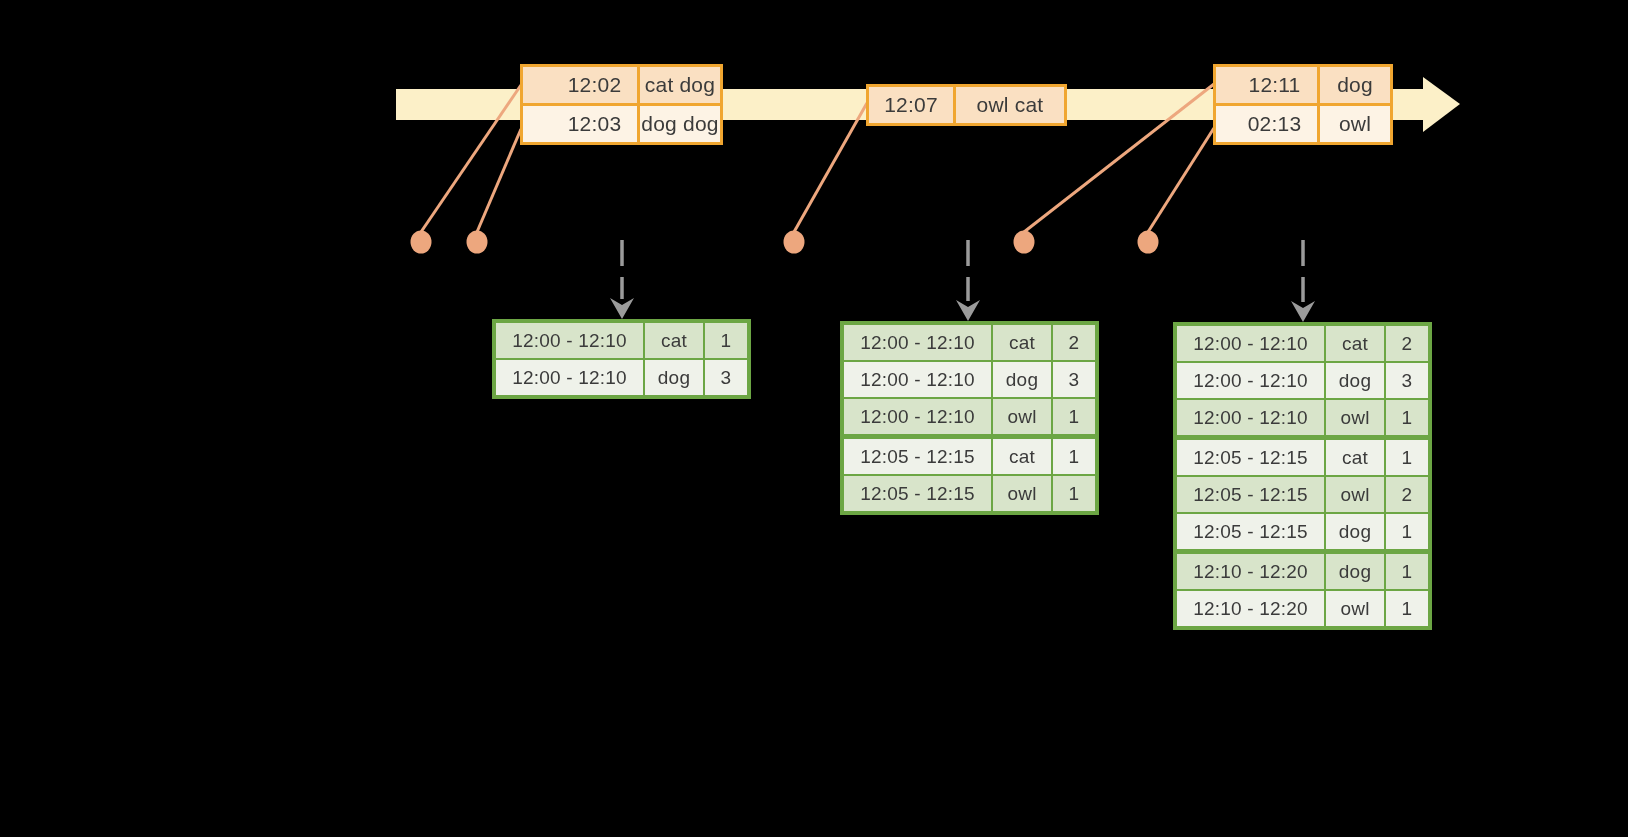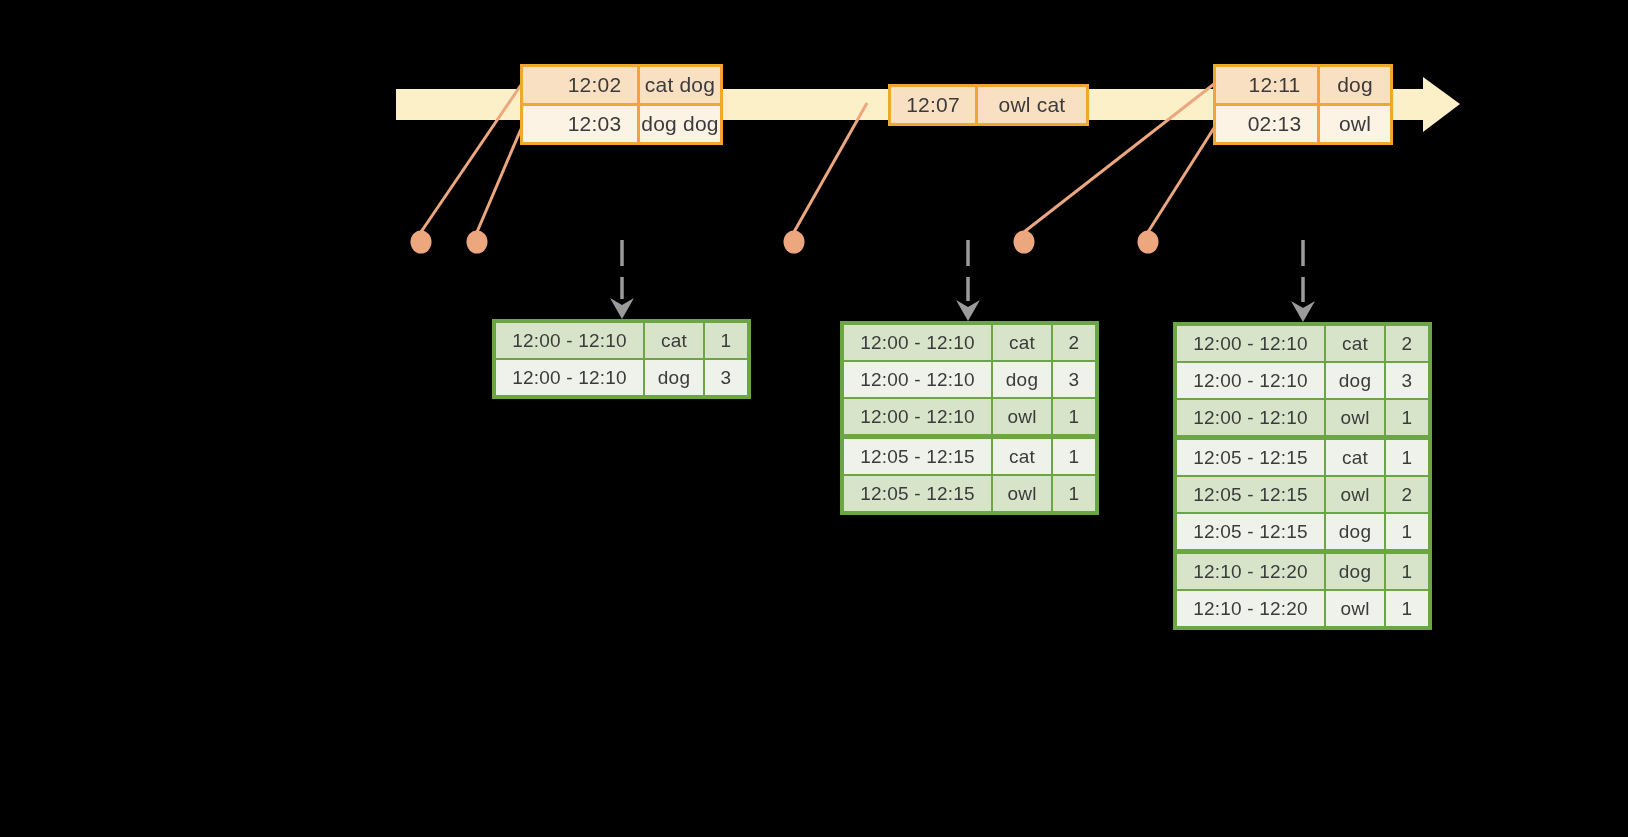--- a/index.html
+++ b/index.html
@@ -17,21 +17,21 @@
   .et .row{display:flex;gap:3px;height:36px;}
   .et .cell{
     display:flex;align-items:center;justify-content:center;
     font-size:21px;letter-spacing:.2px;
   }
   .et .row.dark  .cell{background:#fae0c2;}
   .et .row.light .cell{background:#fdf3e5;}
   .et .cell-words{flex:1;}
   #et1{left:520px;top:64px;width:203px;}
   #et1 .cell-time{width:85px;padding-left:29px;}
-  #et2{left:888px;top:84px;width:201px;}
+  #et2{left:866px;top:84px;width:201px;}
   #et2 .cell-time{width:84px;}
   #et3{left:1213px;top:64px;width:180px;}
   #et3 .cell-time{width:85px;padding-left:16px;}
 
   
   .gt{
     position:absolute;display:flex;flex-direction:column;
     background:#6ca644;padding:4px;box-sizing:border-box;width:259px;
   }
   .gt .row{display:flex;gap:2px;height:35px;}

